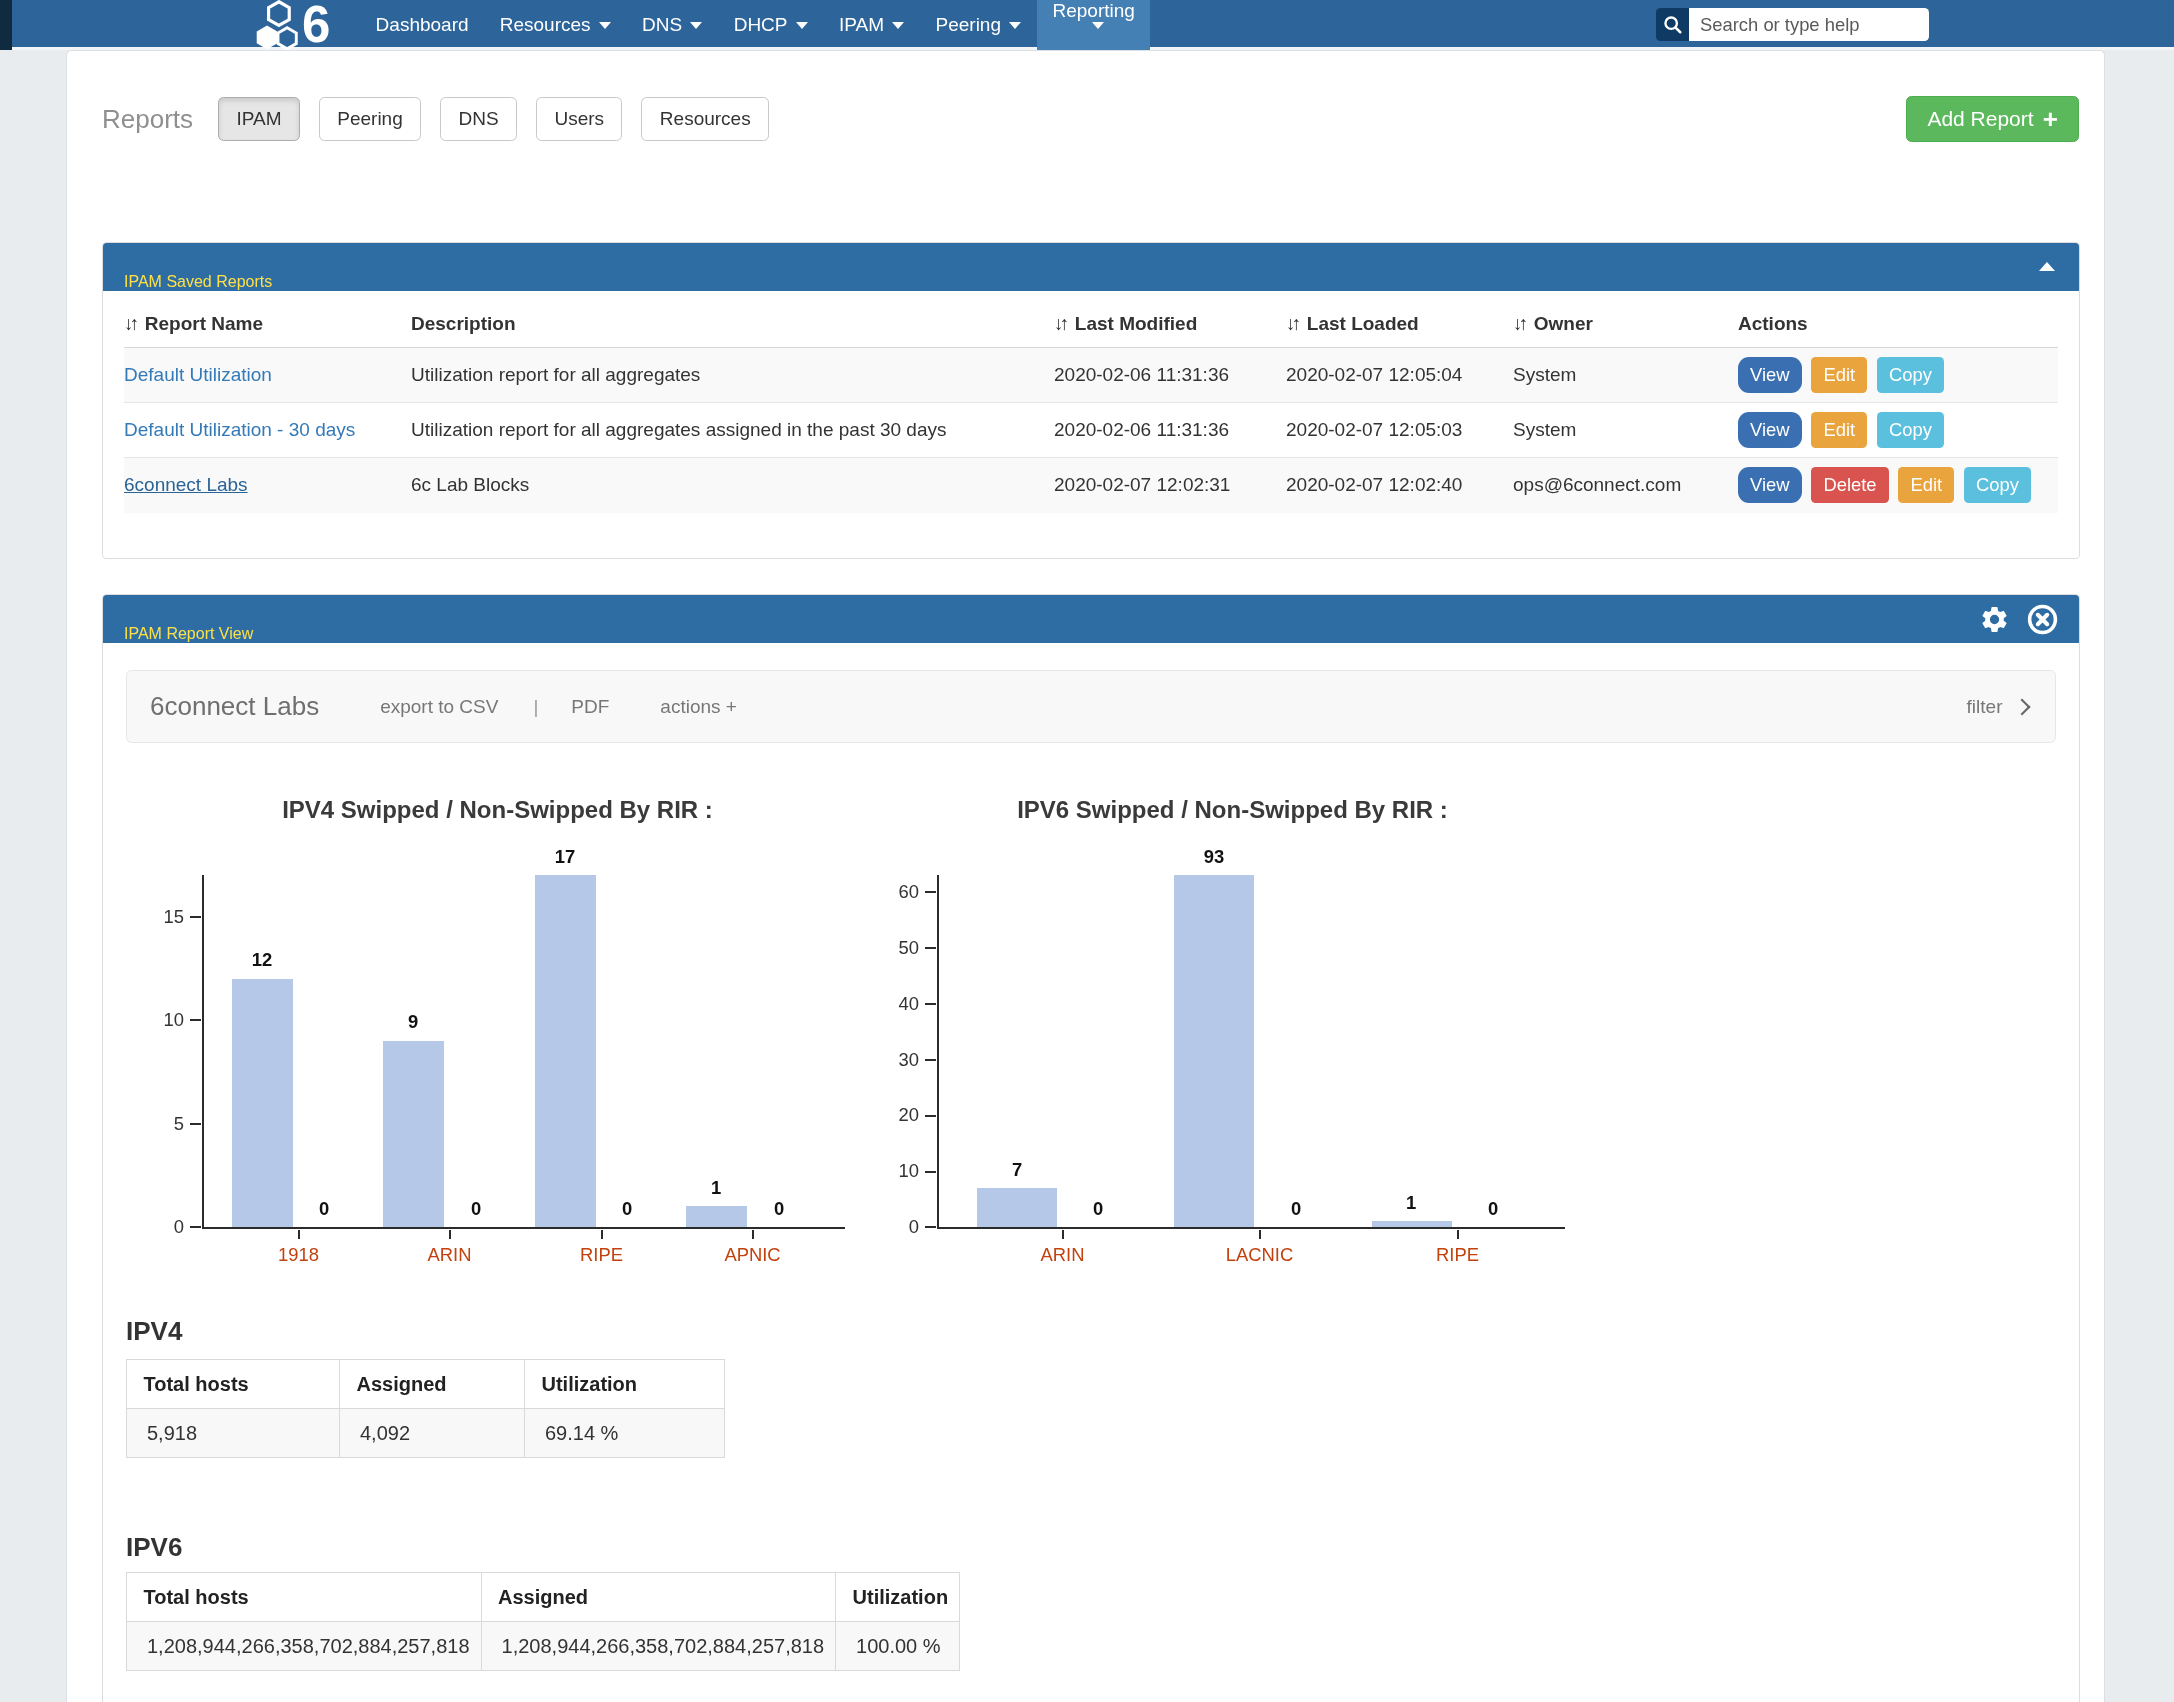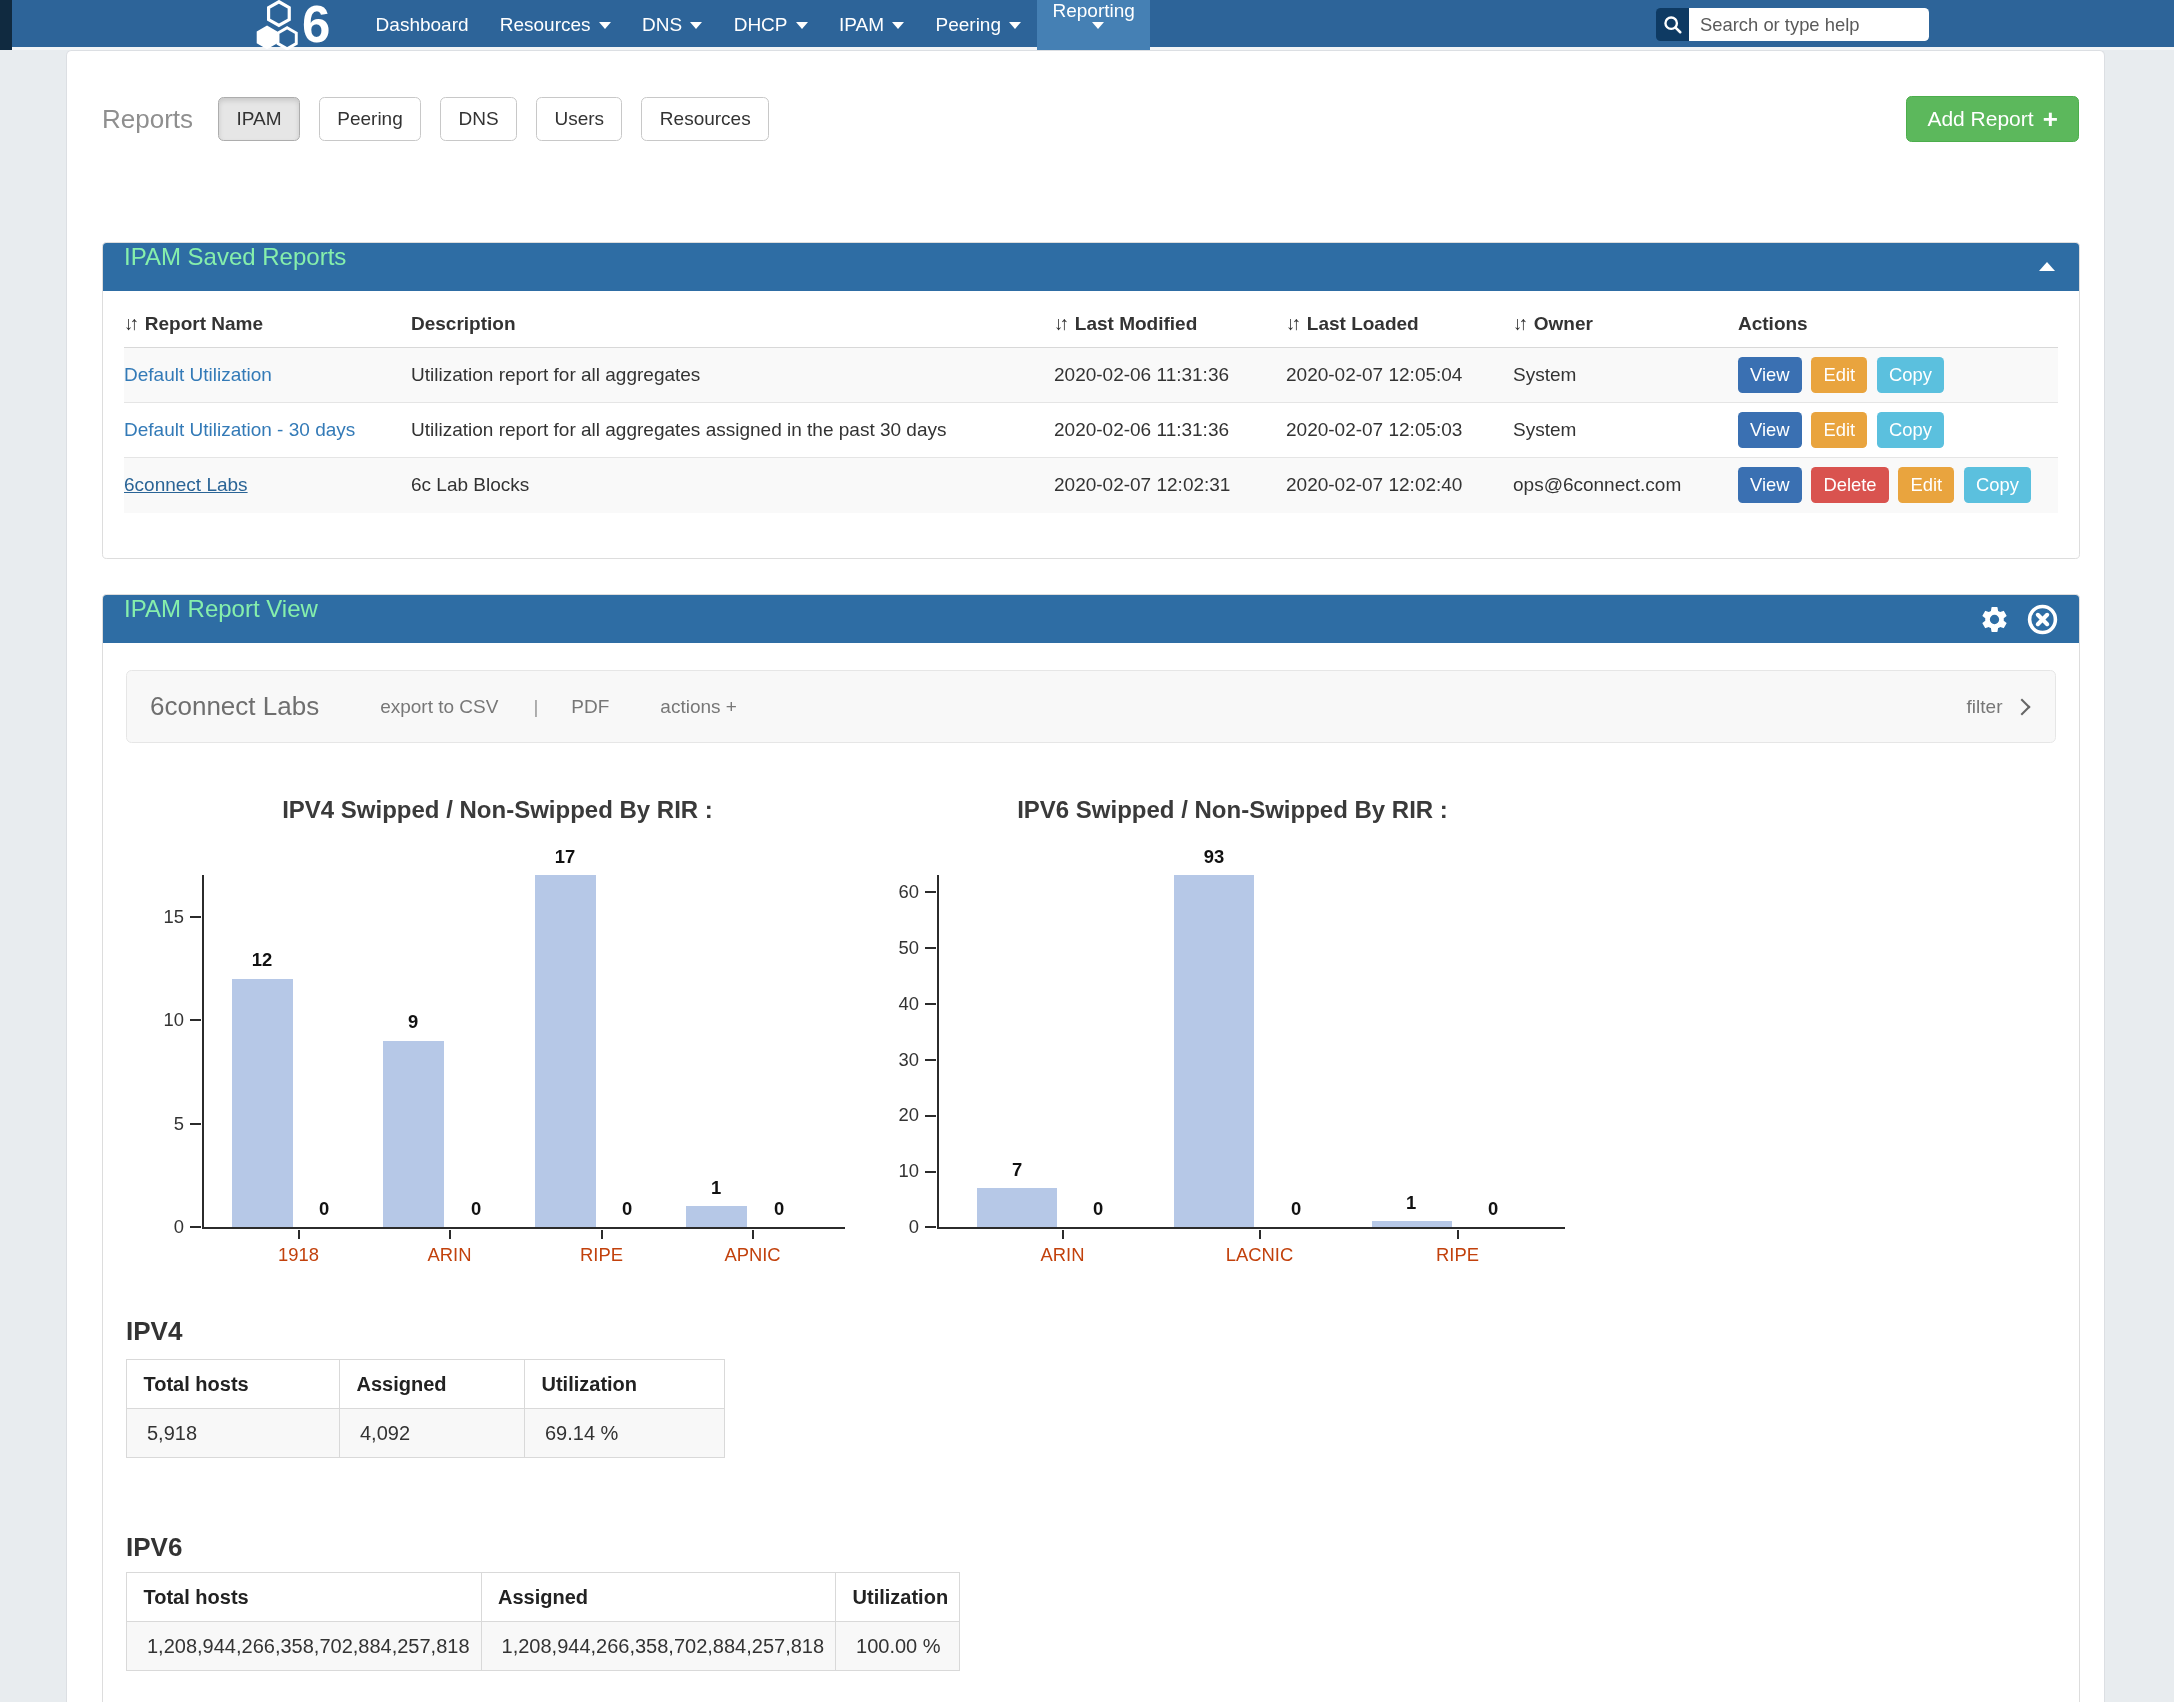--- a/index.html
+++ b/index.html
@@ -46,22 +46,22 @@
                 background:var(--c-btn_add,#5cb85c); color:#fff; border:0.9px solid #4cae4c;
                 border-radius:5.5px; font-size:21px; cursor:pointer; display:flex; align-items:center;
                 font-family:"Liberation Sans",sans-serif; }
   .add-report .plus { font-size:26px; font-weight:bold; margin-left:9.2px; }
 
   
   .panel { position:absolute; left:35px; width:1978px; background:#fff;
            border:0.9px solid #ddd; border-radius:4.6px; overflow:hidden; }
   .saved-panel { top:191px; height:317px; }
   .rv-panel { top:543px; height:1110px; border-radius:4.6px 4.6px 0 0; }
-  .panel-heading { height:48px; background:var(--c-panel_header,#2e6da4); color:#86efac;
-                   display:flex; align-items:flex-start; padding:0 24px 0 21px; font-size:24px;
+  .panel-heading { height:48px; background:var(--c-panel_header,#2e6da4); color:#fde047;
+                   display:flex; align-items:flex-end; padding:0 24px 0 21px; font-size:16px;
                    position:relative; }
   .caret-up { position:absolute; right:24px; top:19px; width:0; height:0;
               border-left:8.3px solid transparent; border-right:8.3px solid transparent;
               border-bottom:9.2px solid #fff; cursor:pointer; }
   .hdr-icons { position:absolute; right:20px; top:0; height:48px; display:flex; align-items:center; gap:16.5px; }
   .hdr-icons svg { cursor:pointer; display:block; }
 
   
   .saved-body { padding:5.5px 21px 0 21px; }
   table.reports-table { width:100%; border-collapse:collapse; }
@@ -71,21 +71,21 @@
   .reports-table td { font-size:19px; color:#333; height:55px; padding-right:7.3px;
                       border-top:0.9px solid #e5e5e5; }
   .reports-table tbody tr:first-child td { border-top:none; }
   .reports-table tbody tr:nth-child(odd) { background:#f9f9f9; }
   .reports-table a { color:var(--c-link,#337ab7); text-decoration:none; cursor:pointer; }
   .reports-table a.visited { text-decoration:underline; color:#2a6496; }
   .actions-cell { white-space:nowrap; }
   .btn { display:inline-block; height:36px; padding:0 12px; margin-right:4.6px; border:none;
          border-radius:4.6px; color:#fff; font-size:18.4px; cursor:pointer; line-height:36px;
          font-family:"Liberation Sans",sans-serif; }
-  .btn.view   { background:var(--c-btn_view,#3a70b2); }
+  .btn.view   { background:var(--c-btn_view,#3a70b2);border-radius:11px; }
   .btn.delete { background:var(--c-btn_delete,#d9534f); }
   .btn.edit   { background:var(--c-btn_edit,#e9a43e); }
   .btn.copy   { background:var(--c-btn_copy,#5bc0de); }
 
   
   .toolbar { position:absolute; left:23px; top:75px; width:1930px; height:73px;
              background:#f8f8f8; border:0.9px solid #e6e6e6; border-radius:5.5px;
              display:flex; align-items:center; padding:0 27.5px 0 23px; }
   .rv-title { font-size:26px; color:#6f6f6f; }
   .tb-link { font-size:19px; color:#777; margin-left:61px; cursor:pointer; text-decoration:none; }

